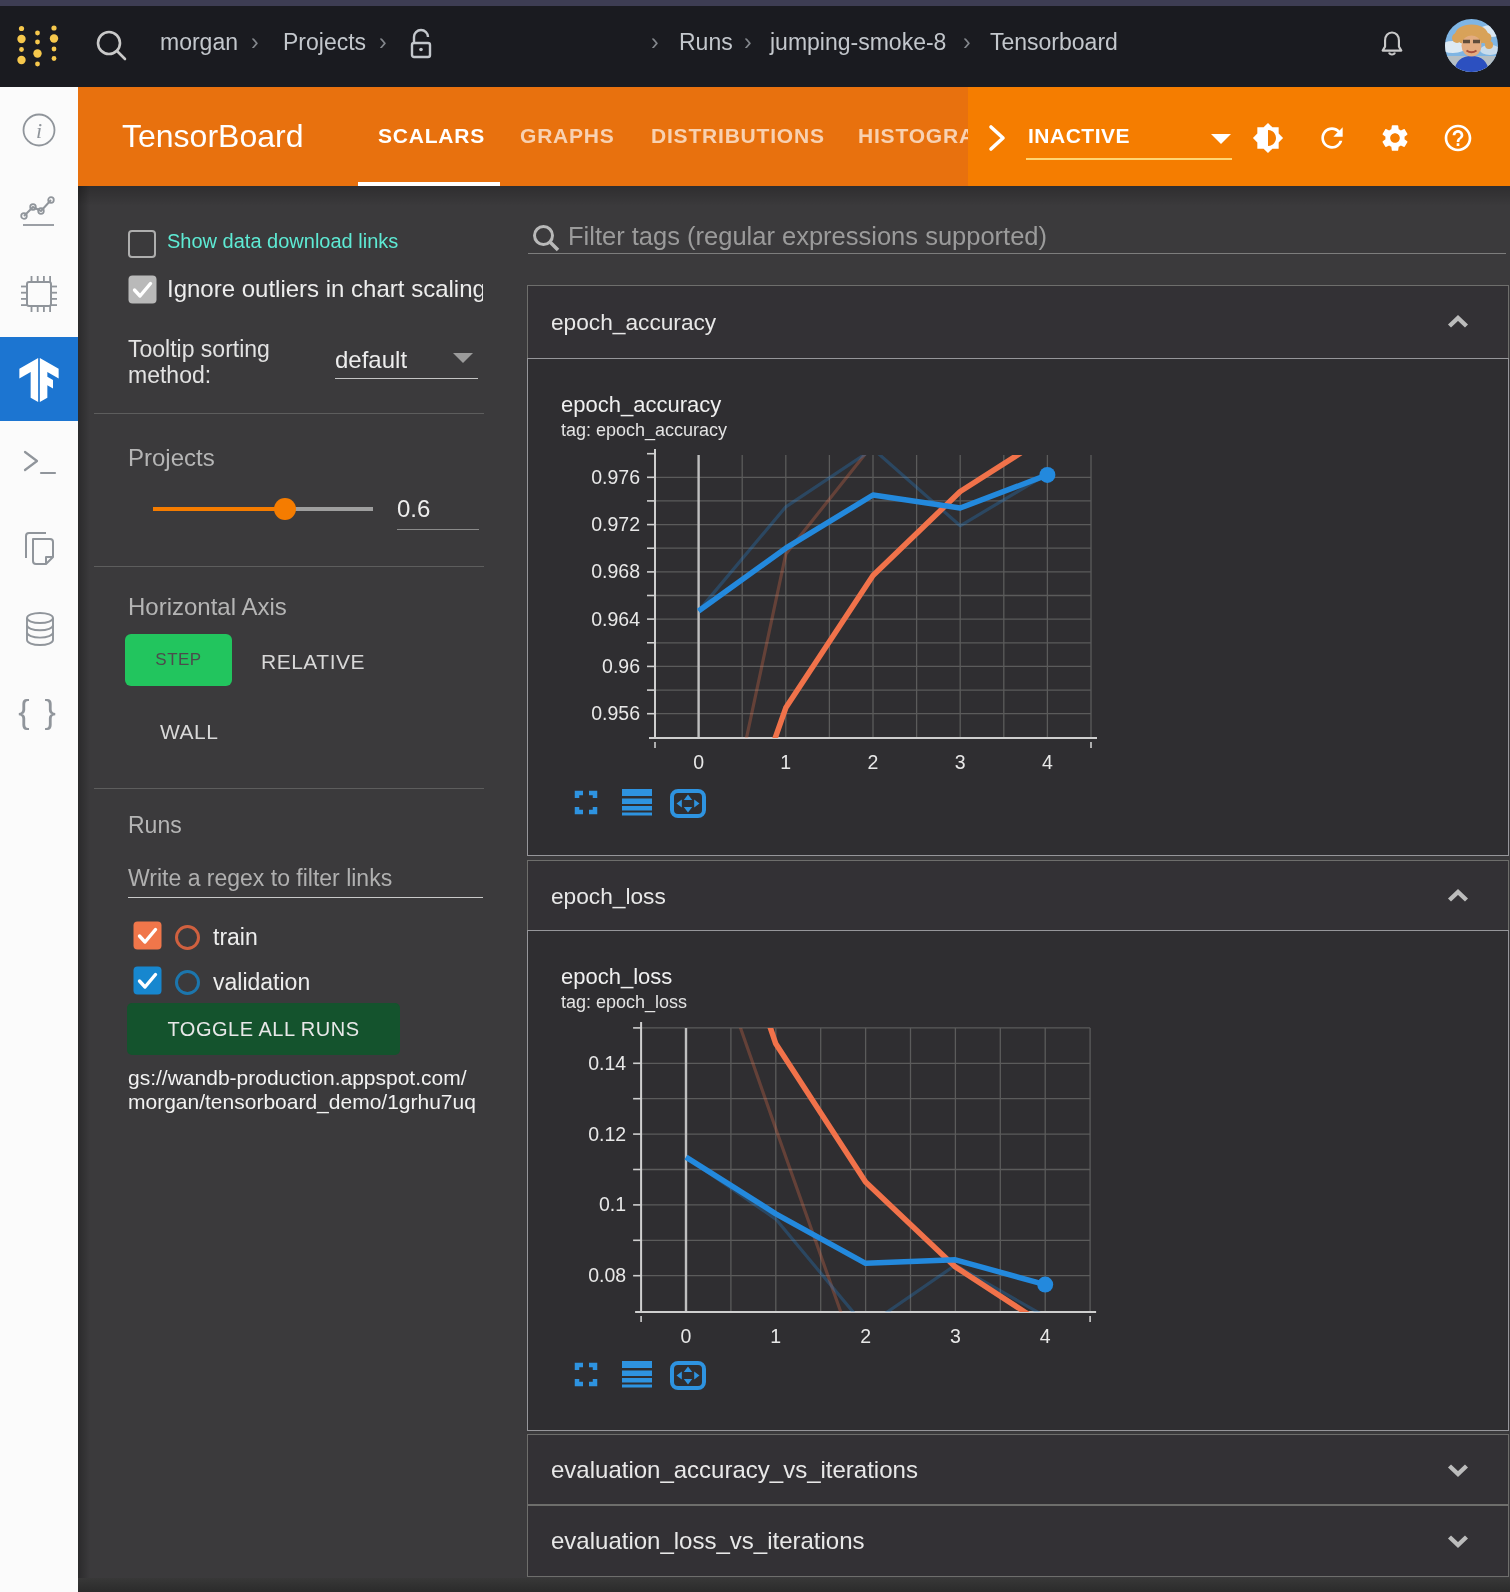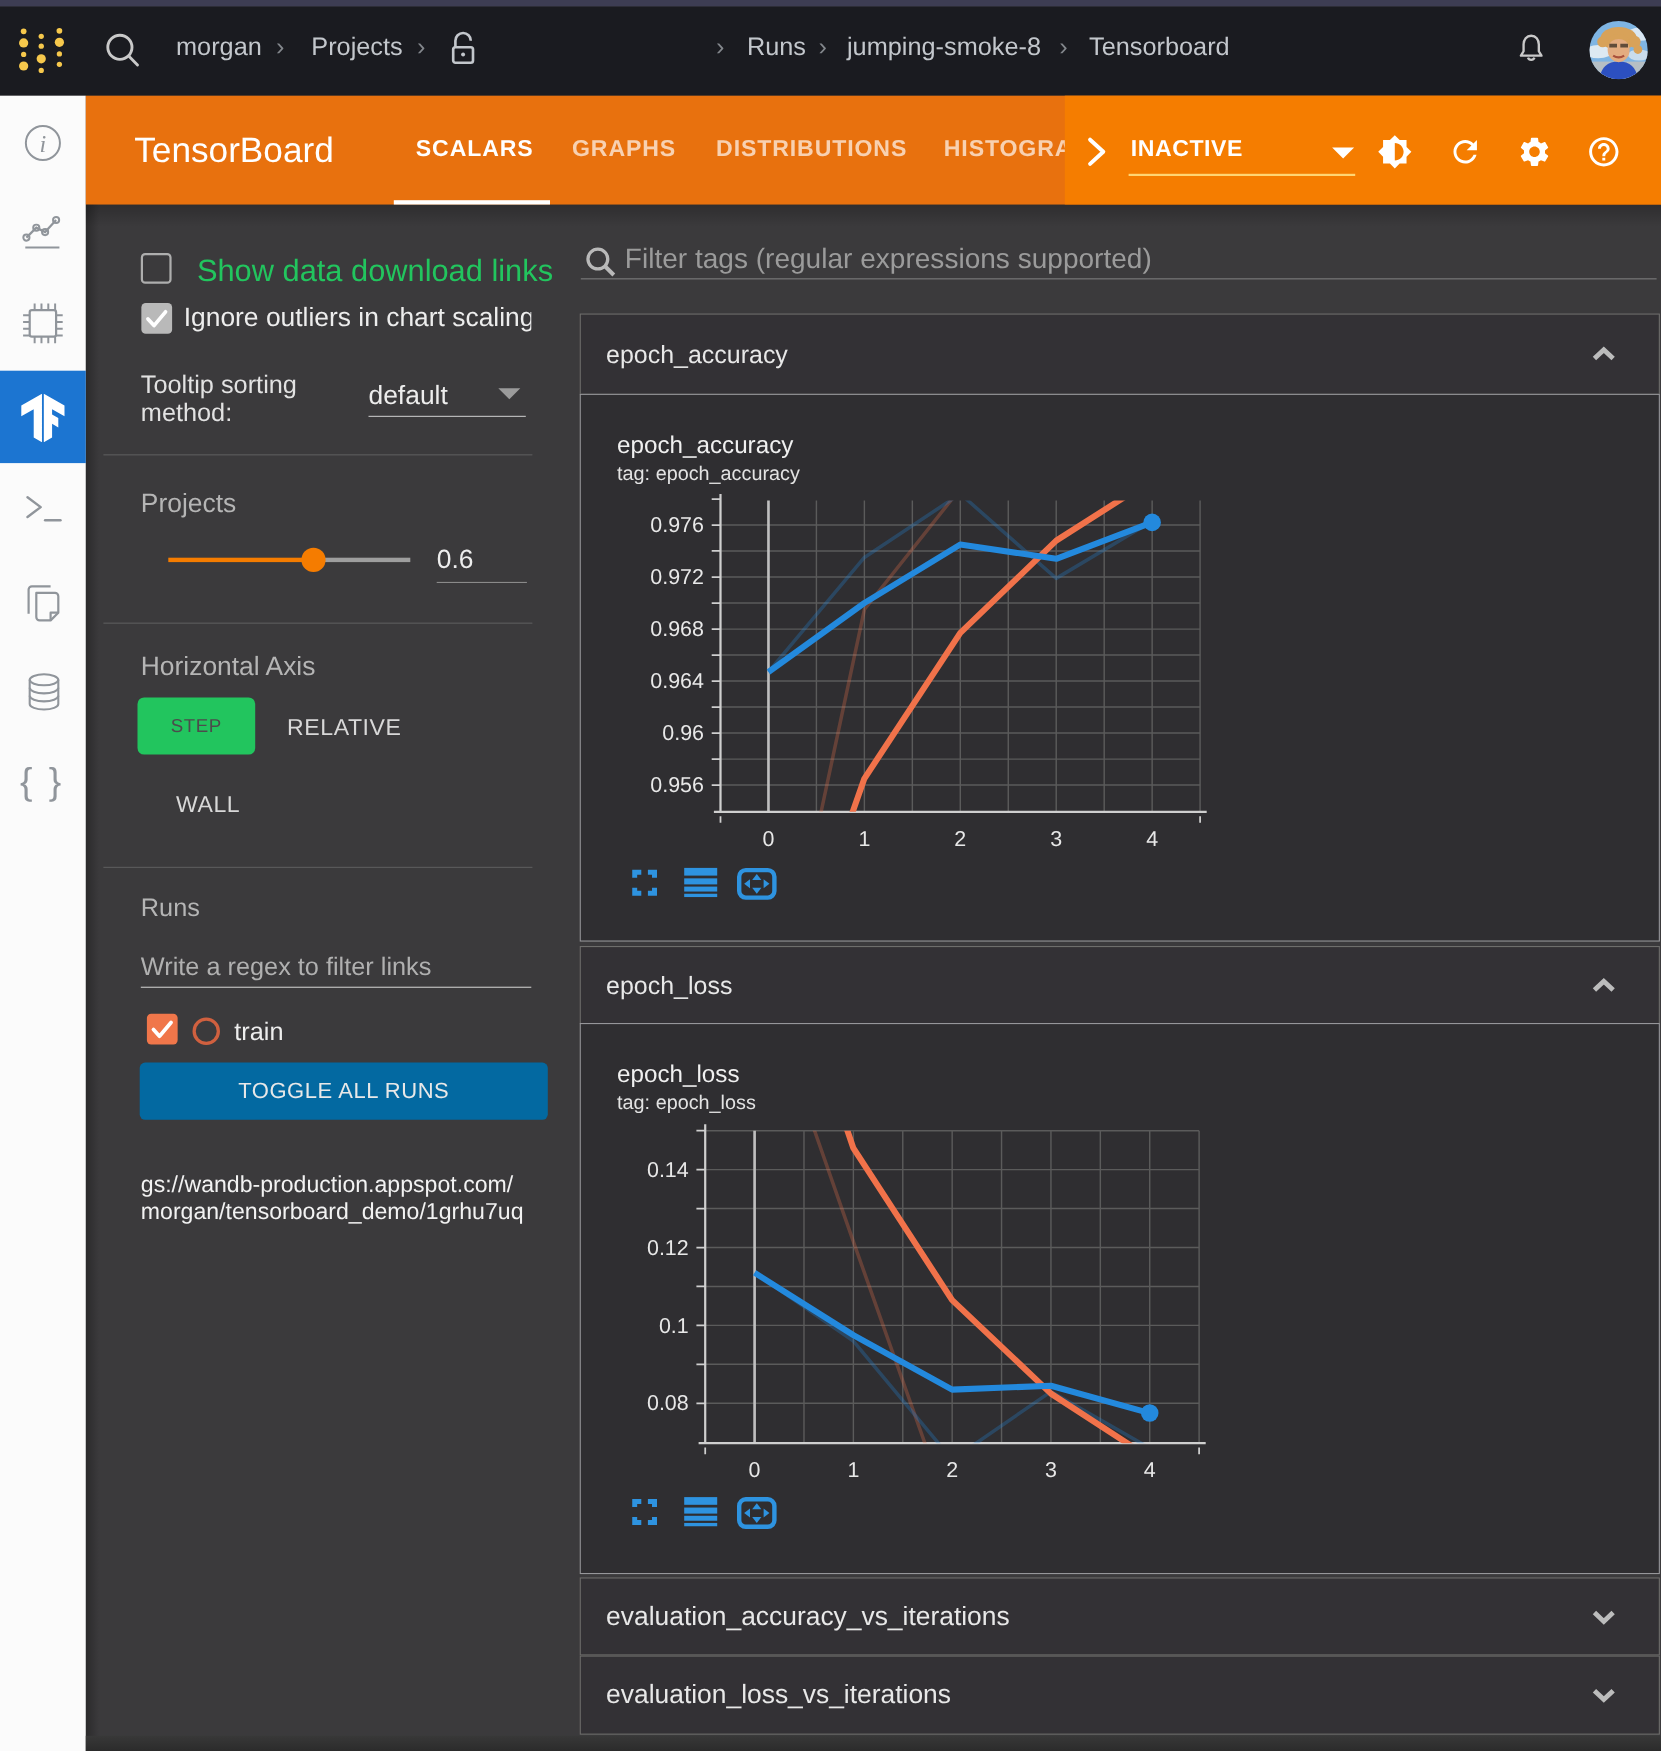--- a/index.html
+++ b/index.html
@@ -150,21 +150,21 @@
     <svg class="abs" style="left:1379px;top:122px" width="32" height="32" viewBox="0 0 24 24">
 <path fill="#fff" d="M19.14 12.94c.04-.3.06-.61.06-.94 0-.32-.02-.64-.07-.94l2.03-1.58c.18-.14.23-.41.12-.61l-1.92-3.32c-.12-.22-.37-.29-.59-.22l-2.39.96c-.5-.38-1.03-.7-1.62-.94l-.36-2.54c-.04-.24-.24-.41-.48-.41h-3.84c-.24 0-.43.17-.47.41l-.36 2.54c-.59.24-1.13.57-1.62.94l-2.39-.96c-.22-.08-.47 0-.59.22L2.74 8.87c-.12.21-.08.47.12.61l2.03 1.58c-.05.3-.09.63-.09.94s.02.64.07.94l-2.03 1.58c-.18.14-.23.41-.12.61l1.92 3.32c.12.22.37.29.59.22l2.39-.96c.5.38 1.03.7 1.62.94l.36 2.54c.05.24.24.41.48.41h3.84c.24 0 .44-.17.47-.41l.36-2.54c.59-.24 1.13-.56 1.62-.94l2.39.96c.22.08.47 0 .59-.22l1.92-3.32c.12-.22.07-.47-.12-.61l-2.01-1.58zM12 15.6c-1.98 0-3.6-1.62-3.6-3.6s1.62-3.6 3.6-3.6 3.6 1.62 3.6 3.6-1.62 3.6-3.6 3.6z"></path>
 </svg>
     <svg class="abs" style="left:1442px;top:122px" width="32" height="32" viewBox="0 0 24 24">
 <path fill="#fff" d="M11 18h2v-2h-2v2zm1-16C6.48 2 2 6.48 2 12s4.48 10 10 10 10-4.48 10-10S17.52 2 12 2zm0 18c-4.41 0-8-3.59-8-8s3.59-8 8-8 8 3.59 8 8-3.59 8-8 8zm0-14c-2.21 0-4 1.79-4 4h2c0-1.1.9-2 2-2s2 .9 2 2c0 2-3 1.75-3 5h2c0-2.25 3-2.5 3-5 0-2.21-1.79-4-4-4z"></path>
 </svg>
     <div class="abs" style="left:78px;top:186px;width:12px;height:1406px;background:linear-gradient(to right,rgba(0,0,0,0.28),rgba(0,0,0,0))"></div>
     <div class="abs" style="left:78px;top:186px;width:1432px;height:20px;background:linear-gradient(rgba(0,0,0,0.22),rgba(0,0,0,0))"></div>
     <div class="abs" style="left:78px;top:186px;width:432px;height:1406px;overflow:hidden"></div>
     <div class="abs" style="left:128px;top:230px;width:28px;height:28px;border:2.5px solid #aeaeae;border-radius:4px"></div>
-    <div class="txt" style="left:179px;top:230px;font-size:28px;color:#22c55e">Show data download links</div>
+    <div class="txt" style="left:167px;top:230px;font-size:20px;color:#5eead4">Show data download links</div>
     <svg class="abs" style="left:128px;top:275px" width="29" height="29" viewBox="0 0 29 29">
 <rect x="0.5" y="0.5" width="28" height="28" rx="4" fill="#b9b9b9"></rect>
 <polyline points="6.5,15 12,21 22.5,8.5" fill="none" stroke="#fff" stroke-width="3.4" stroke-linecap="round" stroke-linejoin="round"></polyline>
     </svg>
     <div class="abs" style="left:167px;top:275px;width:316px;height:30px;overflow:hidden">
       <div class="txt" style="position:static;font-size:24px;color:#ededed">Ignore outliers in chart scaling</div>
     </div>
     <div class="txt" style="left:128px;top:336px;font-size:23px;color:#e2e2e2">Tooltip sorting</div>
     <div class="txt" style="left:128px;top:362px;font-size:23px;color:#e2e2e2">method:</div>
     <div class="txt" style="left:335px;top:346px;font-size:24px;color:#ededed">default</div>
@@ -193,21 +193,21 @@
       <polyline points="6.5,15 12,21 22.5,8.5" fill="none" stroke="#fff" stroke-width="3.4" stroke-linecap="round" stroke-linejoin="round"></polyline>
     </svg>
     <div class="abs" style="left:175px;top:925px;width:25px;height:25px;border-radius:50%;border:3px solid #d0603f"></div>
     <div class="txt" style="left:213px;top:924px;font-size:23px;color:#ededed">train</div>
     <svg class="abs" style="left:133px;top:966px" width="29" height="29" viewBox="0 0 29 29">
       <rect x="0.5" y="0.5" width="28" height="28" rx="4" fill="#1787cf"></rect>
       <polyline points="6.5,15 12,21 22.5,8.5" fill="none" stroke="#fff" stroke-width="3.4" stroke-linecap="round" stroke-linejoin="round"></polyline>
     </svg>
     <div class="abs" style="left:175px;top:970px;width:25px;height:25px;border-radius:50%;border:3px solid #1c76ad"></div>
     <div class="txt" style="left:213px;top:969px;font-size:23px;color:#ededed">validation</div>
-    <div class="abs" style="left:127px;top:966px;width:371px;height:52px;background:#0369a1;border-radius:5px;text-align:center;line-height:52px;font-size:20px;color:#e8e8e8;letter-spacing:0.5px">TOGGLE ALL RUNS</div>
+    <div class="abs" style="left:127px;top:1003px;width:273px;height:52px;background:#14532d;border-radius:5px;text-align:center;line-height:52px;font-size:20px;color:#e8e8e8;letter-spacing:0.5px">TOGGLE ALL RUNS</div>
     <div class="txt" style="left:128px;top:1066px;font-size:21px;color:#f2f2f2">gs://wandb-production.appspot.com/</div>
     <div class="txt" style="left:128px;top:1090px;font-size:21px;color:#f2f2f2">morgan/tensorboard_demo/1grhu7uq</div>
     <svg class="abs" style="left:531px;top:223px" width="30" height="30" viewBox="0 0 30 30">
 <circle cx="12.5" cy="12.5" r="9" fill="none" stroke="#b9b9b9" stroke-width="3"></circle>
 <line x1="19.5" y1="19.5" x2="27" y2="27" stroke="#b9b9b9" stroke-width="3.6"></line>
 </svg>
     <div class="txt" style="left:568px;top:222px;font-size:25.5px;color:#9b9b9b">Filter tags (regular expressions supported)</div>
     <div class="abs" style="left:528px;top:253px;width:978px;height:1px;background:#7d7d7d"></div>
     <div class="abs" style="left:526.5px;top:285px;width:982px;height:74px;background:#333135;border:1px solid #6e6e6c"></div>
     <div class="txt" style="left:551px;top:309px;font-size:22.7px;color:#e8e8e8">epoch_accuracy</div>

